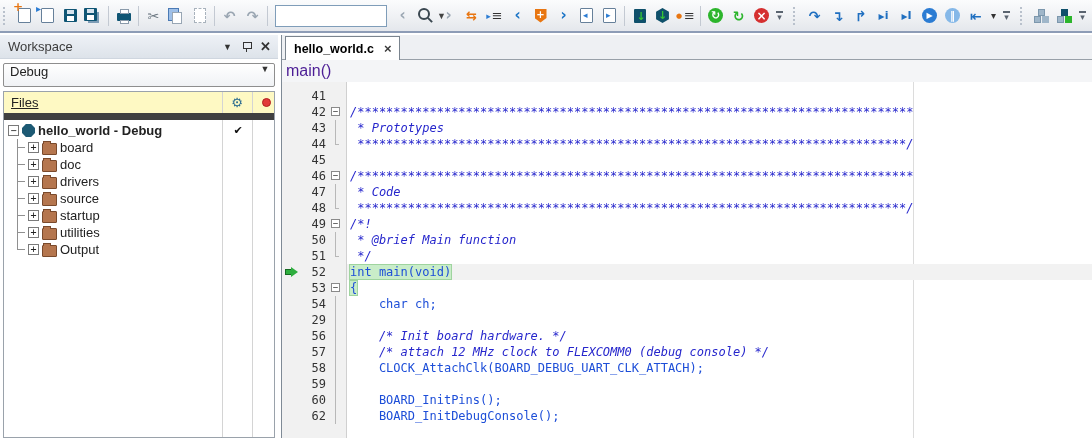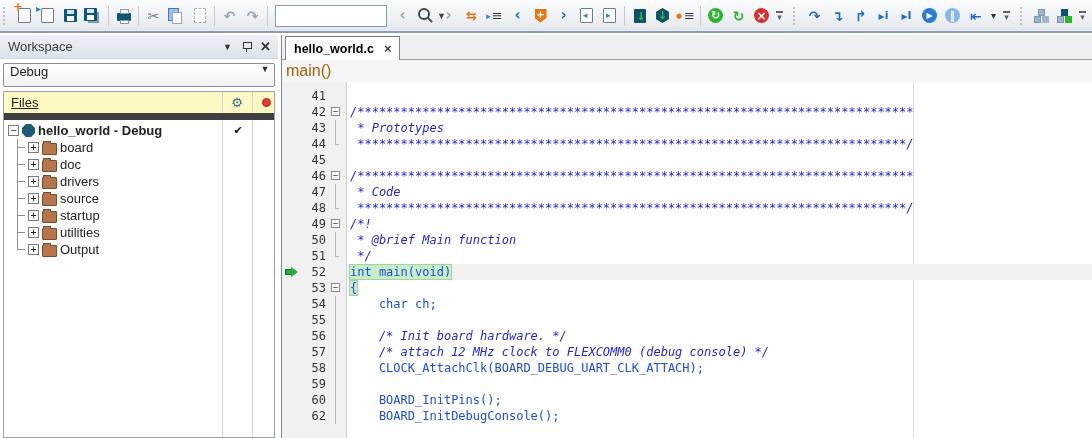--- a/index.html
+++ b/index.html
@@ -124,21 +124,21 @@
       font-family:"DejaVu Sans",sans-serif;font-size:11px;font-weight:bold;}
 
   
   #editor{position:absolute;left:281px;top:35px;right:0;bottom:0;border-left:1px solid #7f8a96;background:#fff;}
   #tabbar{height:24px;background:#eef0f3;border-bottom:1px solid #98a0a8;position:relative;}
   #tab-active{position:absolute;left:3px;top:1px;height:23px;background:#fff;border:1px solid #7a848e;border-bottom:none;
       display:flex;align-items:center;padding:0 8px;z-index:2;}
   #tab-active .tlabel{font-weight:bold;font-size:12.5px;color:#000000;}
   #tab-active .tclose{margin-left:10px;color:#3a3a3a;font-weight:bold;font-size:13px;line-height:1;}
   #ctxbar{height:22px;background:#f4f5f7;border-bottom:1px solid #cdd1d6;display:flex;align-items:center;}
-  #ctxbar .fn{font-size:16px;color:#a16207;padding-left:4px;}
+  #ctxbar .fn{font-size:16px;color:#4c1d95;padding-left:4px;}
   #codearea{position:absolute;left:0;top:47px;right:0;bottom:0;background:#fff;overflow:hidden;}
   #gutter-bg{position:absolute;left:0;top:0;bottom:0;width:64px;background:#f1f1f1;border-right:1px solid #d0d0d0;}
   #margin-line{position:absolute;left:631px;top:0;bottom:0;width:1px;background:#dcdcdc;}
   #lines{position:absolute;left:0;top:6px;right:0;}
   .crow{height:16px;display:flex;align-items:stretch;position:relative;font:12px/16px "DejaVu Sans Mono",monospace;}
   .crow .bpm{width:18px;flex:none;display:flex;align-items:center;justify-content:center;}
   .crow .lnum{width:26px;flex:none;text-align:right;color:#333;padding-right:2px;}
   .crow .foldc{width:18px;flex:none;position:relative;}
   .crow .ctext{white-space:pre;color:#1d4ed8;padding-left:4px;position:relative;z-index:1;}
   .crow.comment .ctext{color:#2626cc;font-style:italic;}
@@ -589,21 +589,21 @@
           <div class="crow code">
             <span class="bpm"></span>
             <span class="lnum">54</span>
             <span class="foldc">
               <span class="fline"></span>
             </span>
             <span class="ctext">    char ch;</span>
           </div>
           <div class="crow code">
             <span class="bpm"></span>
-            <span class="lnum">55</span>
+            <span class="lnum">29</span>
             <span class="foldc">
               <span class="fline"></span>
             </span>
             <span class="ctext"></span>
           </div>
           <div class="crow comment">
             <span class="bpm"></span>
             <span class="lnum">56</span>
             <span class="foldc">
               <span class="fline"></span>

